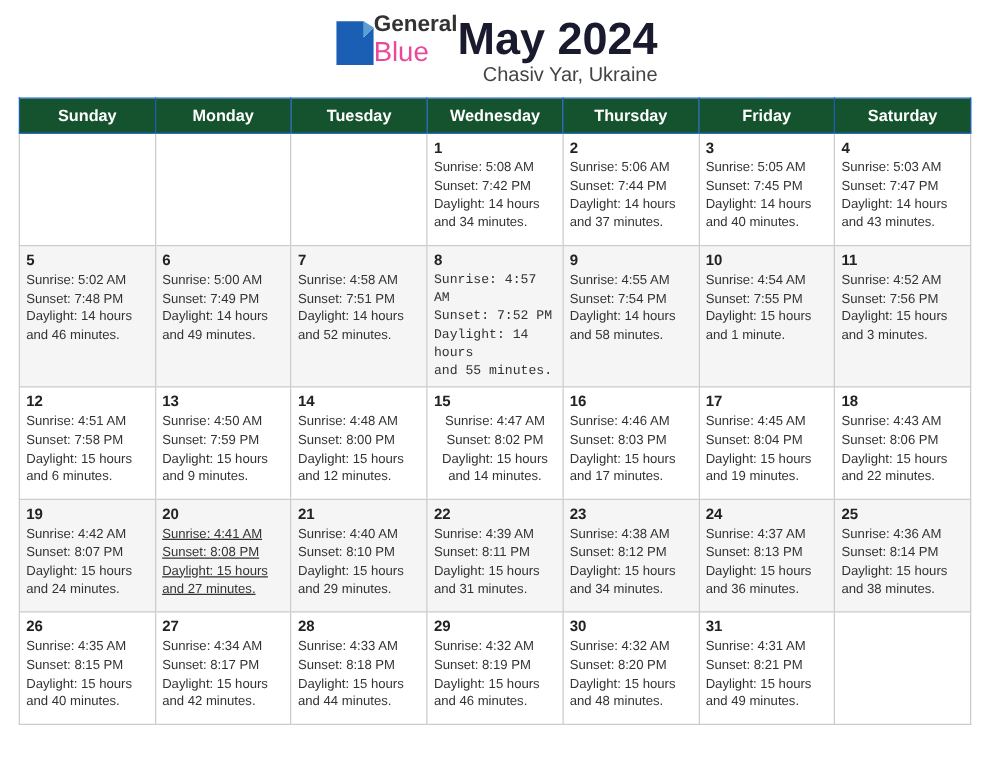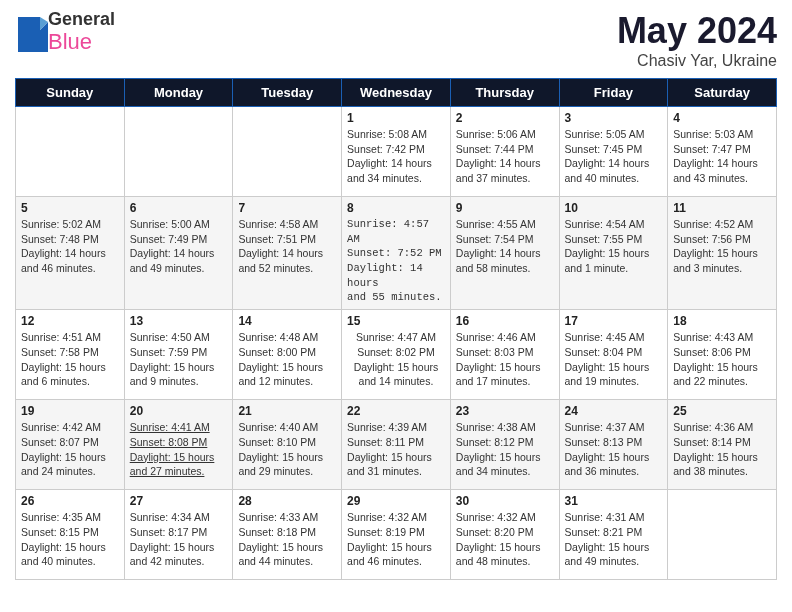--- a/index.html
+++ b/index.html
@@ -9,21 +9,21 @@
       width: 792px;
       min-height: 612px;
     }
     .page {
       width: 792px;
       padding: 10px 15px;
     }
     .header {
       display: flex;
       align-items: flex-start;
-      justify-content: space-between;
+      justify-content: center;
       margin-bottom: 8px;
     }
     .logo {
       display: flex;
       align-items: center;
       gap: 0;
     }
     .logo-text {
       display: flex;
       flex-direction: column;
@@ -55,21 +55,21 @@
     .subtitle {
       font-size: 16px;
       color: #444;
     }
     .calendar-table {
       width: 100%;
       border-collapse: collapse;
       table-layout: fixed;
     }
     .calendar-table thead tr th {
-      background-color: #0f172a;
+      background-color: #14532d;
       color: #fff;
       text-align: center;
       padding: 6px 4px;
       font-size: 13px;
       font-weight: bold;
       border: 1px solid #1a5fb4;
     }
     .calendar-table tbody tr td {
       vertical-align: top;
       border: 1px solid #ccc;

